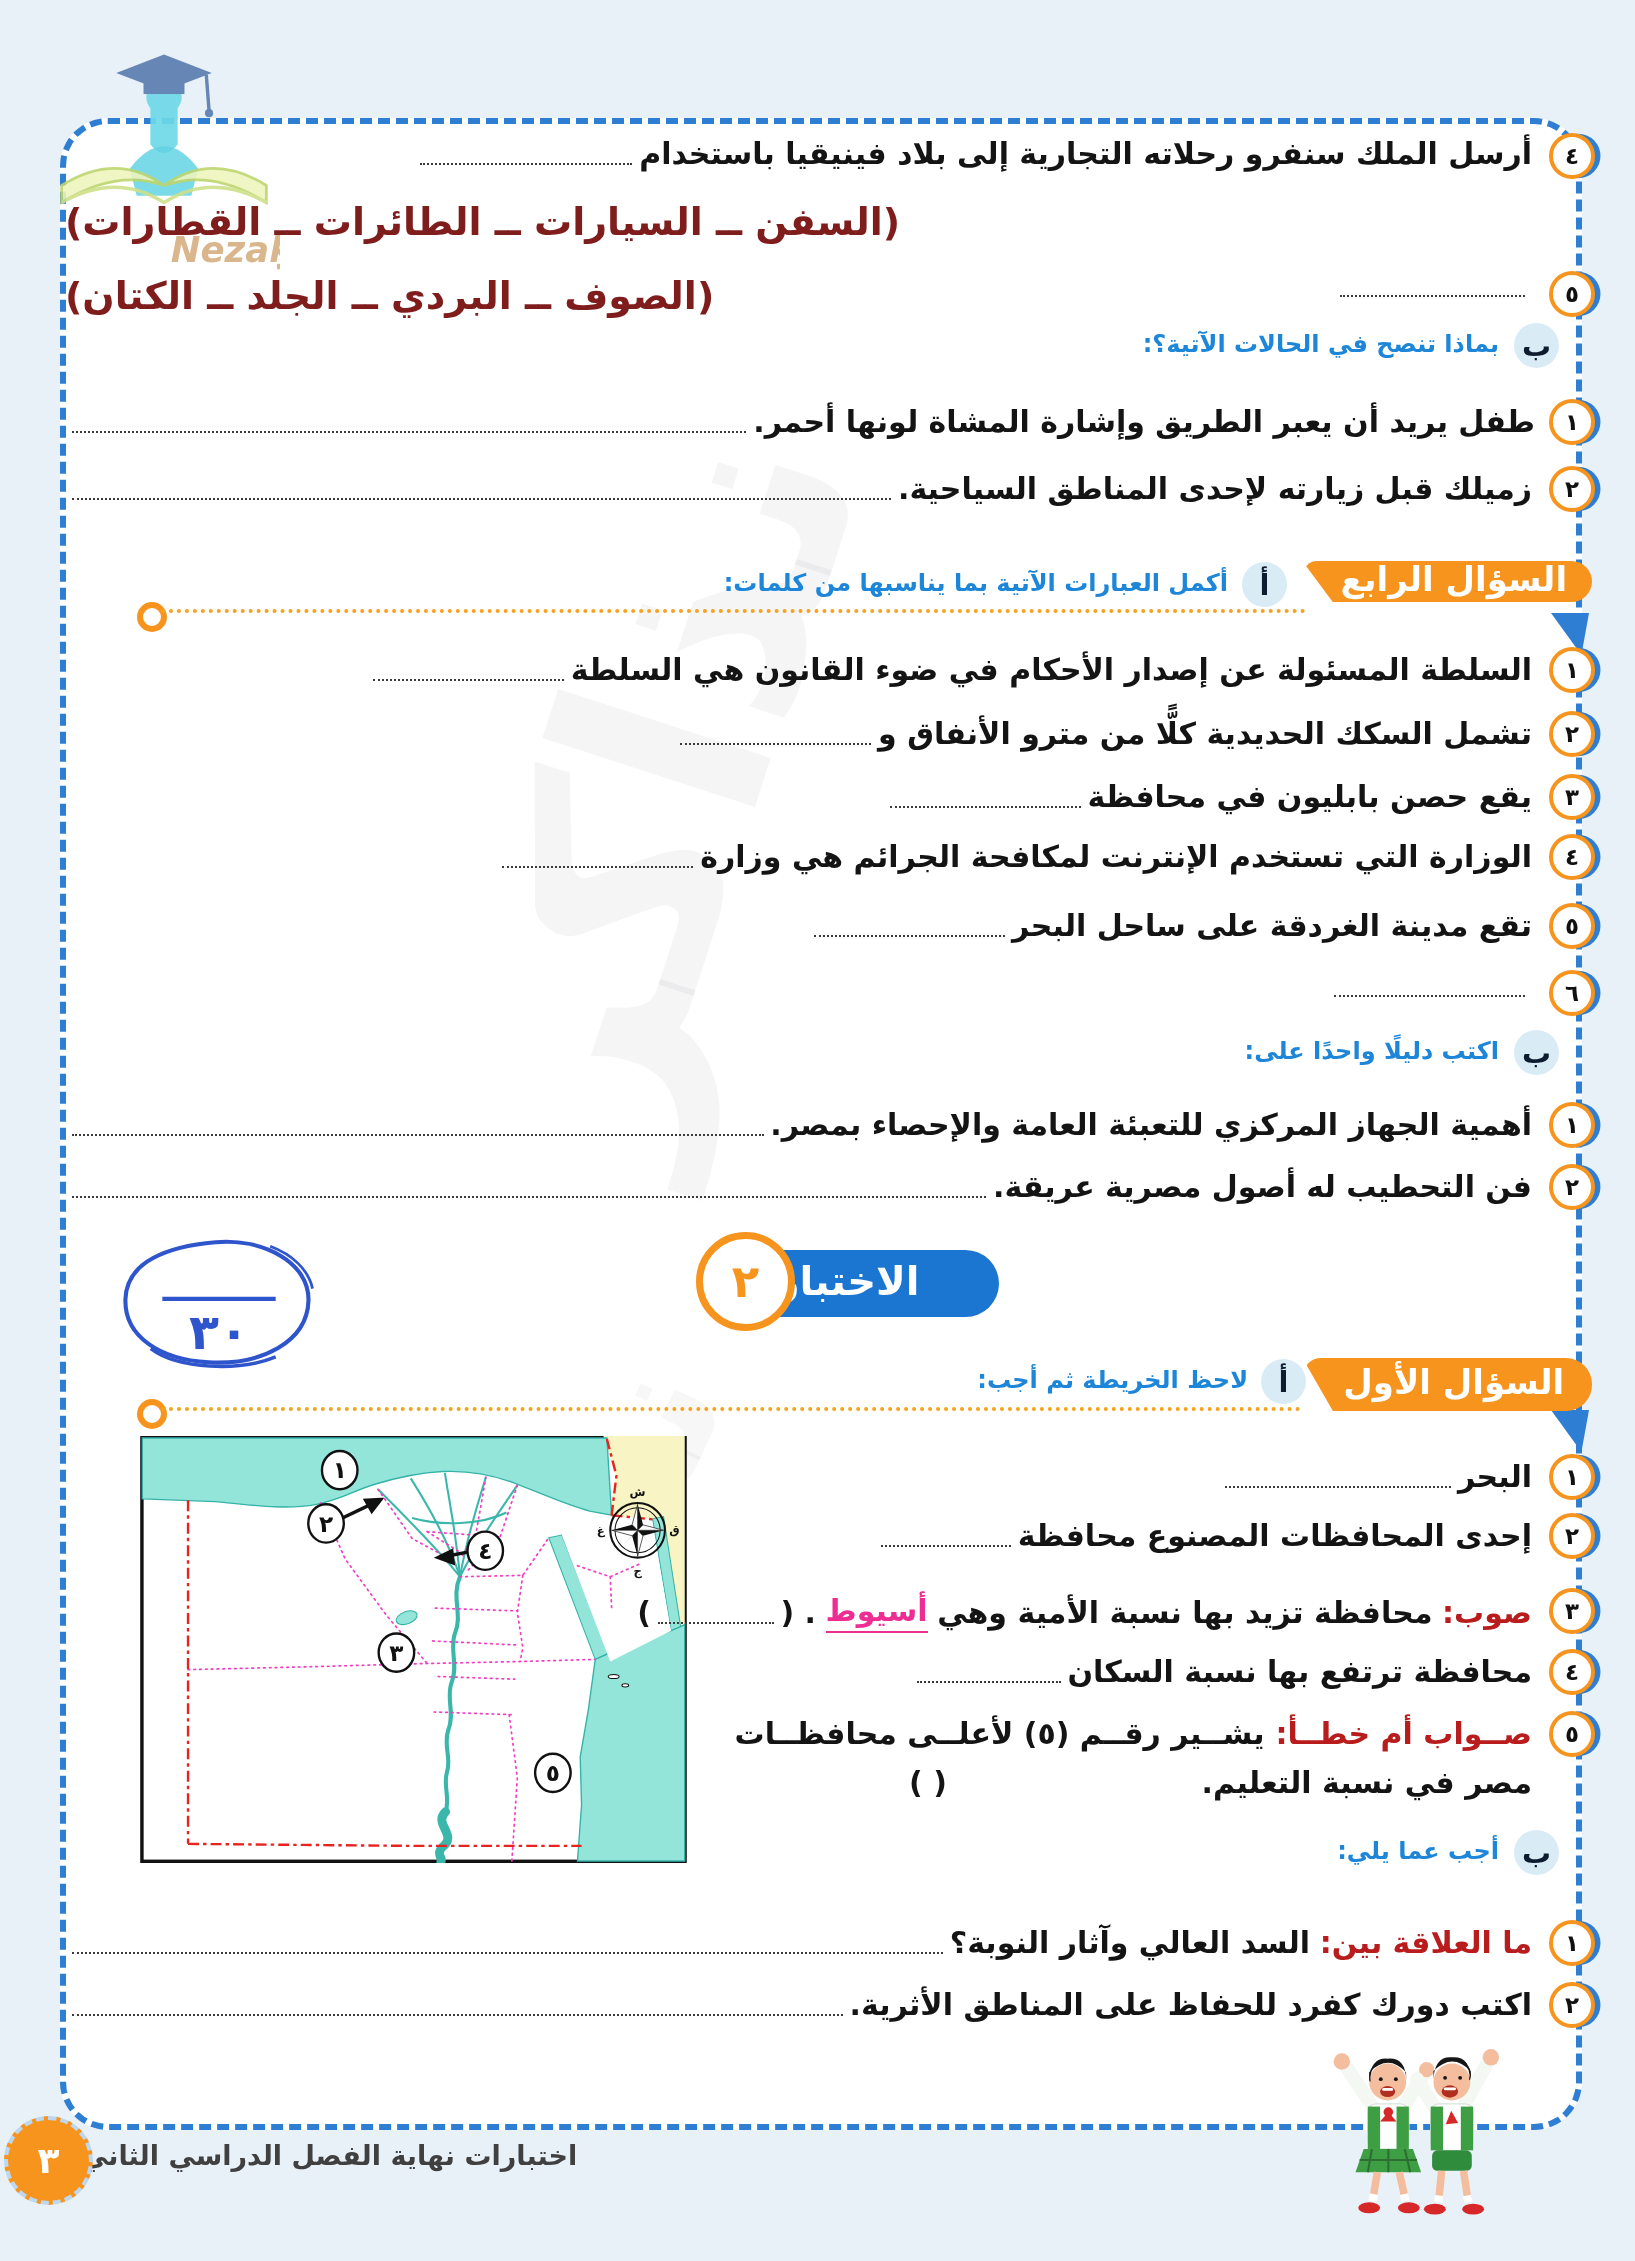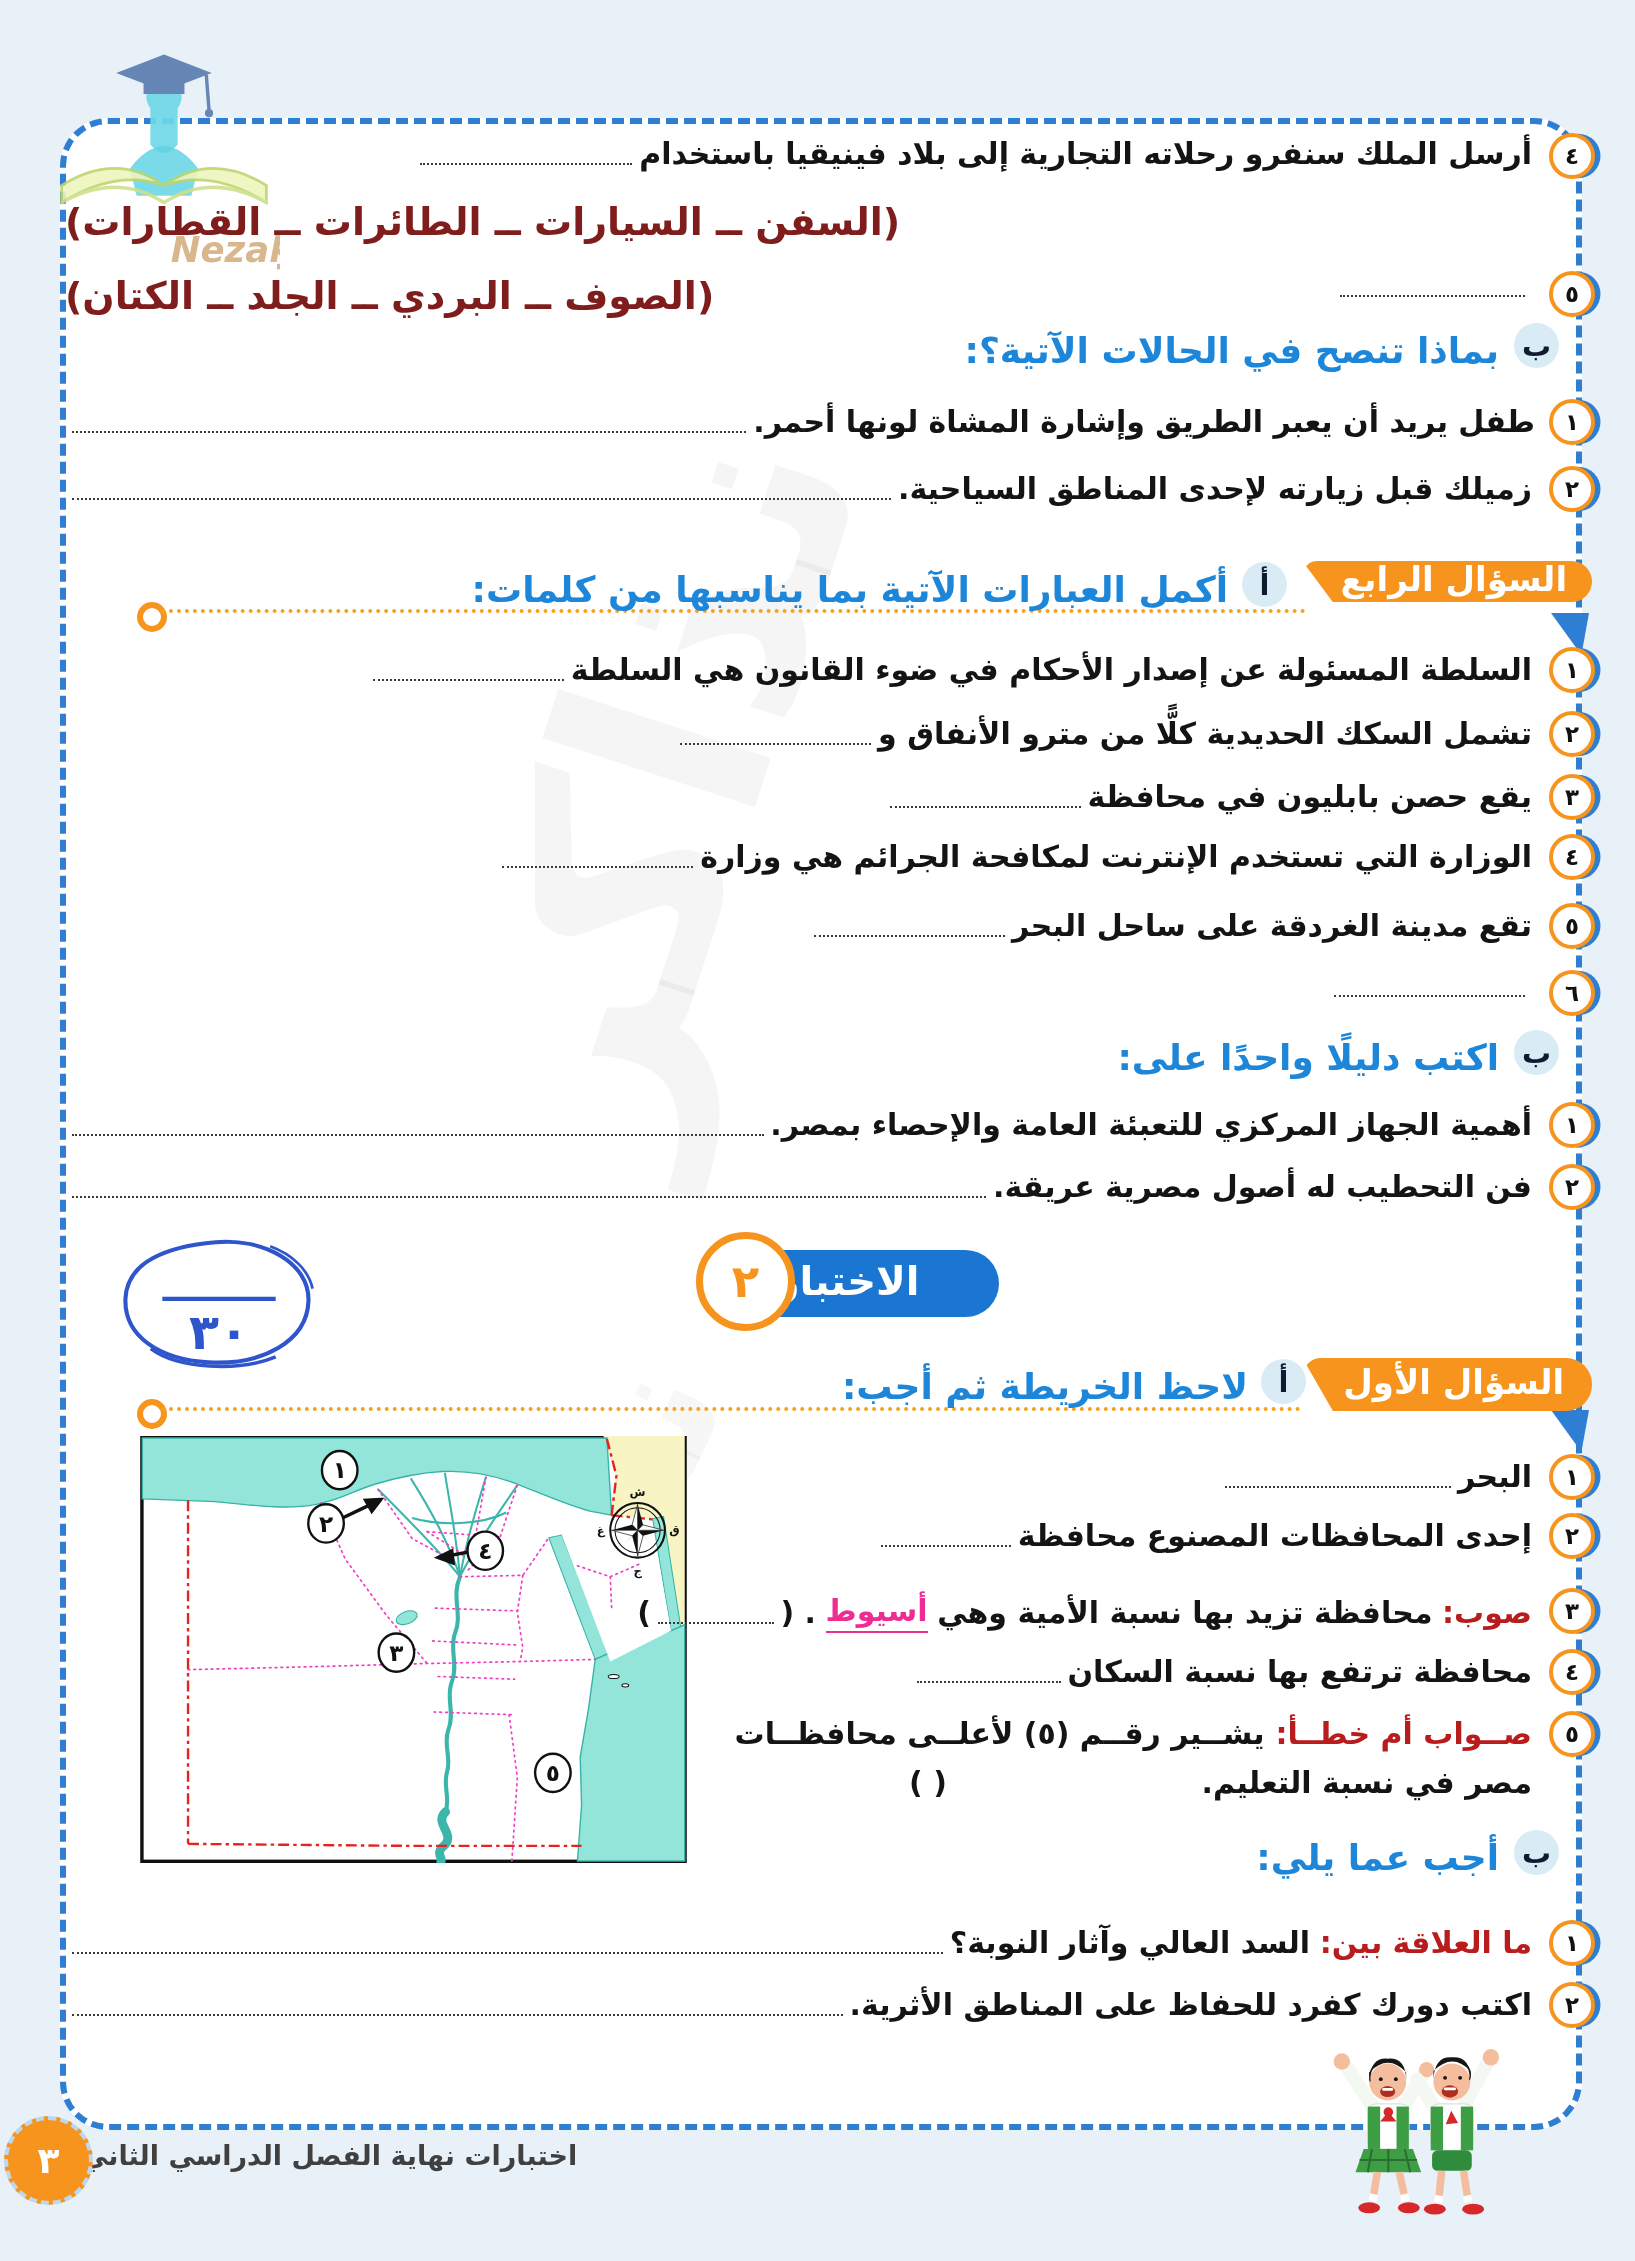--- a/index.html
+++ b/index.html
@@ -28,21 +28,21 @@
     background:#fff;border:4.1px solid #f7941e;z-index:6;
     display:flex;align-items:center;justify-content:center;
     font-size:23px;font-weight:bold;color:#111;
     box-shadow:6.2px 0 0 -0.7px #2e7fd4;
   }
   .hcirc{
     position:absolute;width:45px;height:45px;border-radius:50%;
     background:#d9ebf5;display:flex;align-items:center;justify-content:center;
     font-size:29px;font-weight:bold;color:#0f1c30;z-index:6;
   }
-  .bluehead{font-size:36px;font-weight:bold;color:#1d86d8;white-space:nowrap;}
+  .bluehead{font-size:24px;font-weight:bold;color:#1d86d8;white-space:nowrap;}
   .banner{
     position:absolute;background:#f7941e;z-index:6;
     border-radius:18px 26px 26px 18px;
     display:flex;align-items:center;justify-content:center;
   }
   .banner .cut{
     position:absolute;left:-0.7px;bottom:-0.7px;width:31px;height:102%;
     background:#fff;clip-path:polygon(0 0,100% 100%,0 100%);
   }
   .banner .btitle{font-size:34px;font-weight:bold;color:#fff;white-space:nowrap;padding:0 20.5px 4.1px 33px;}

